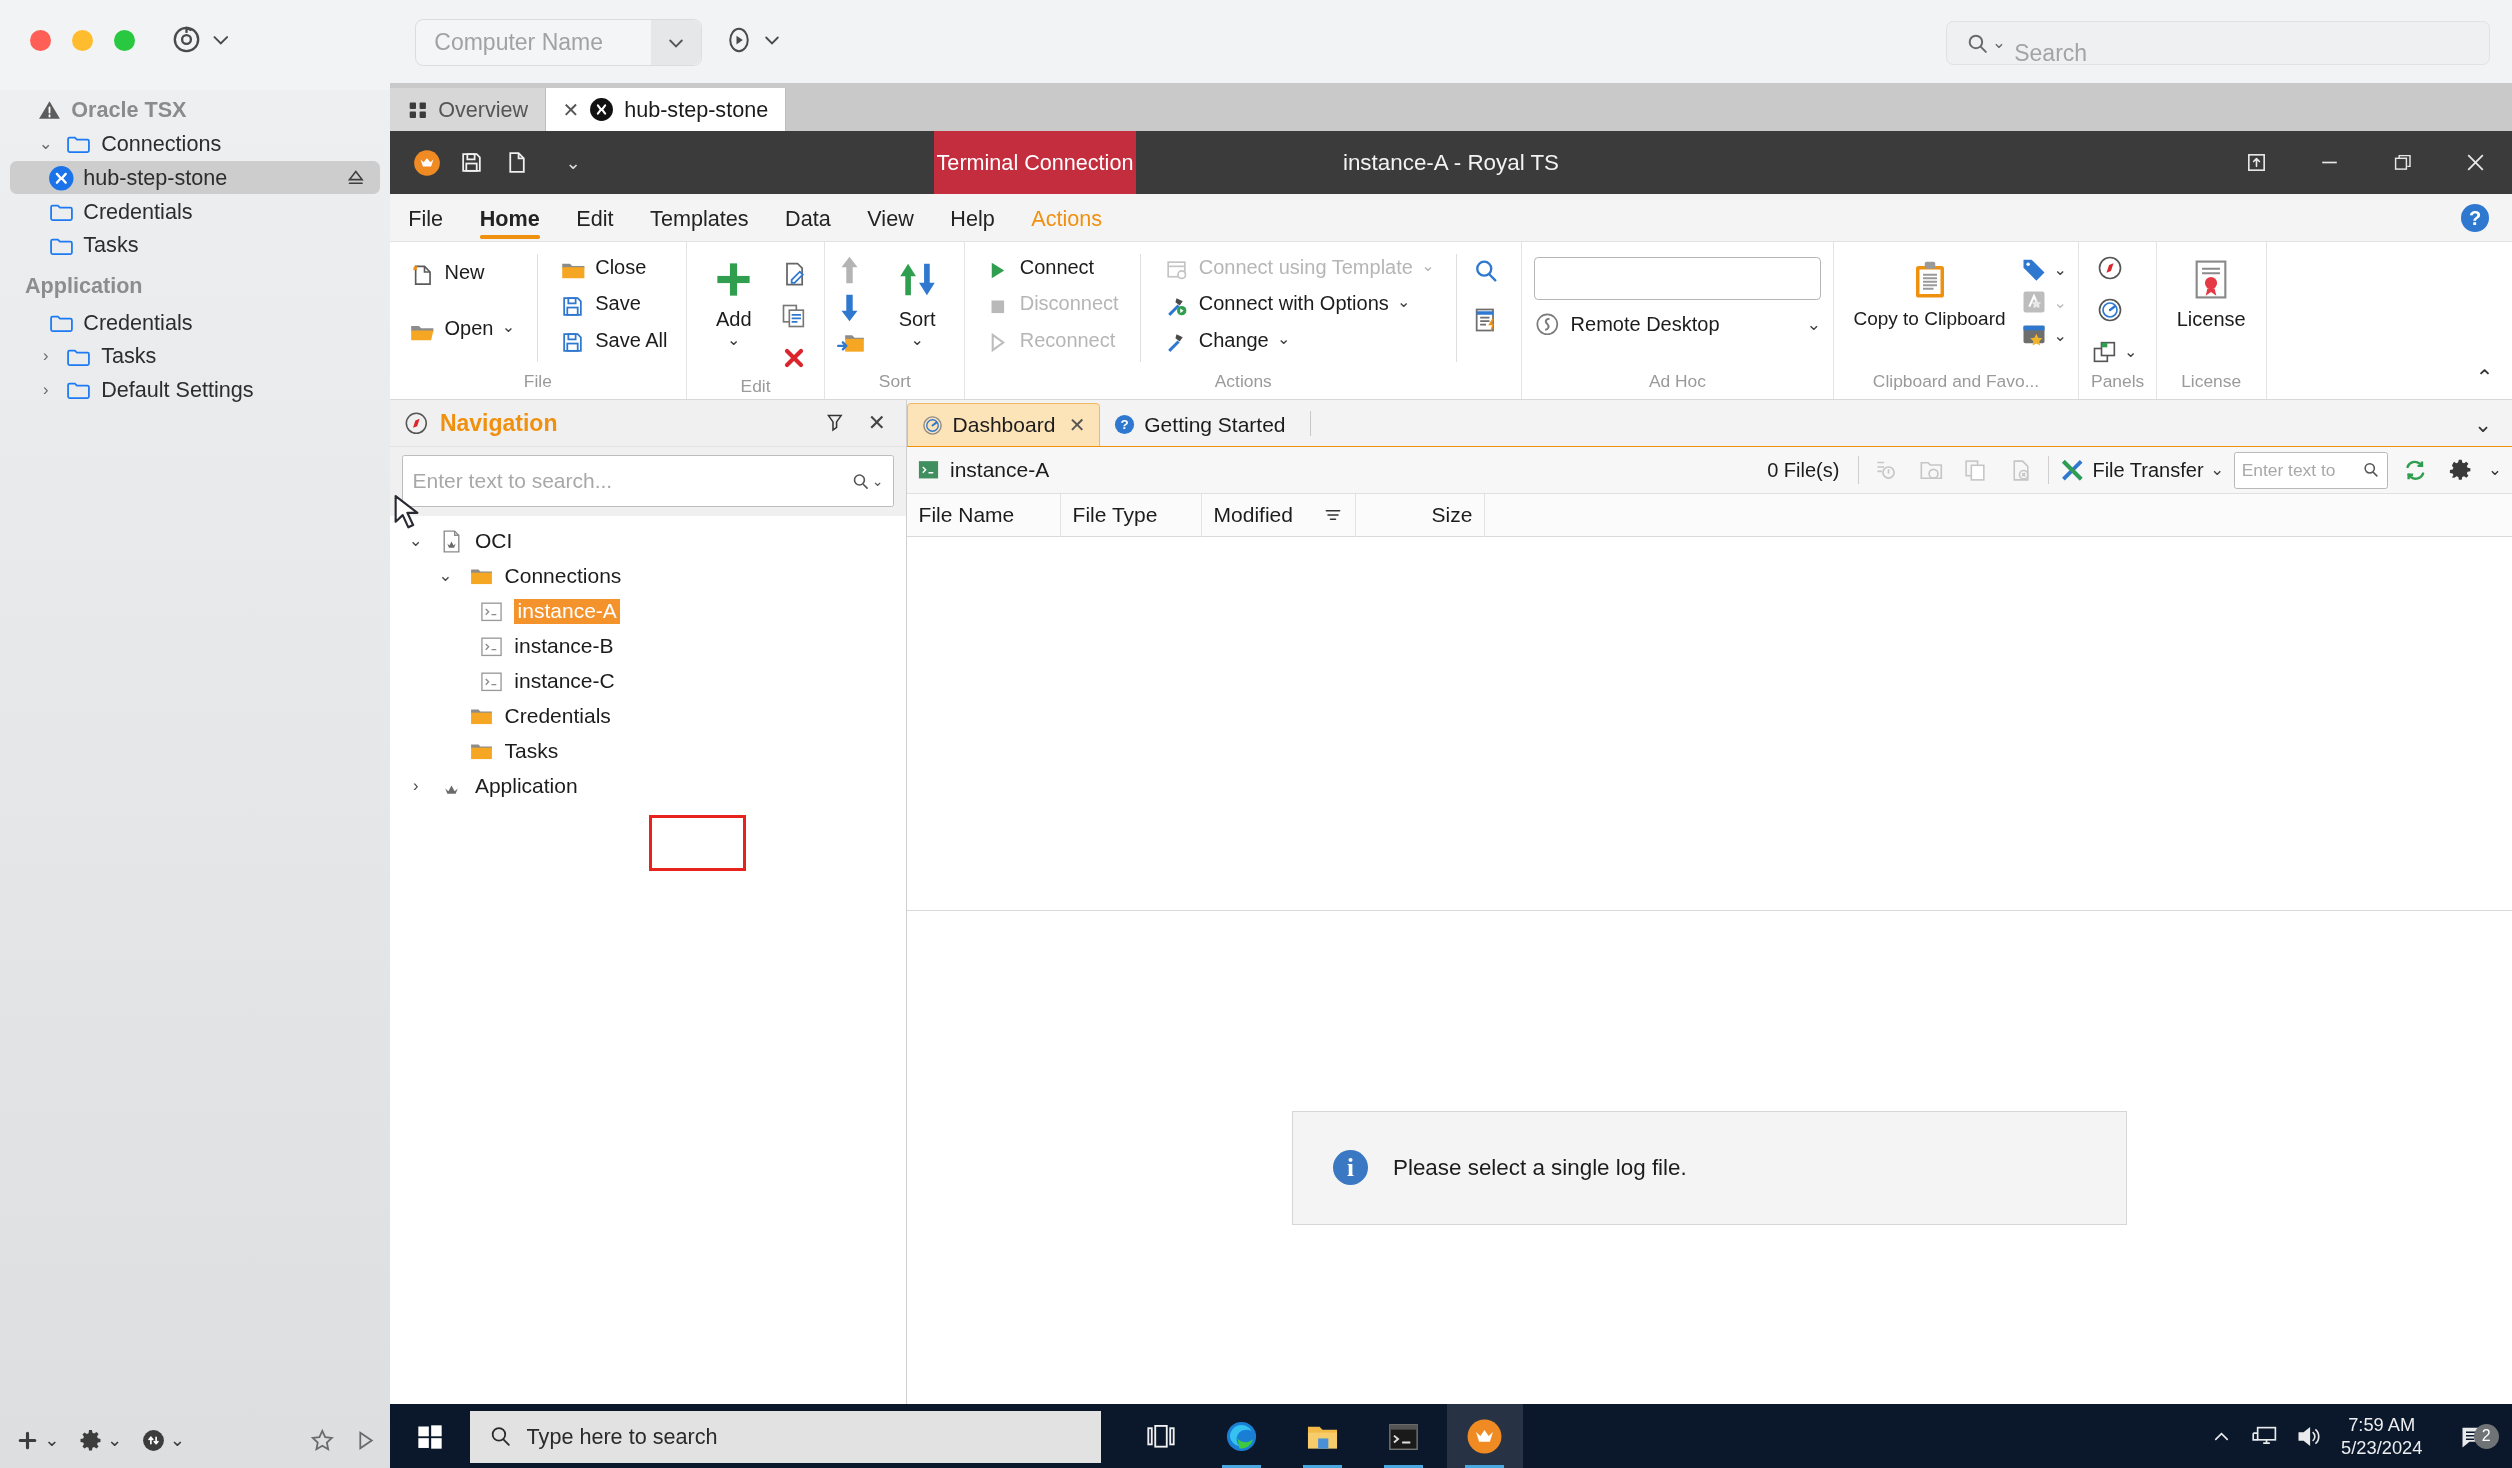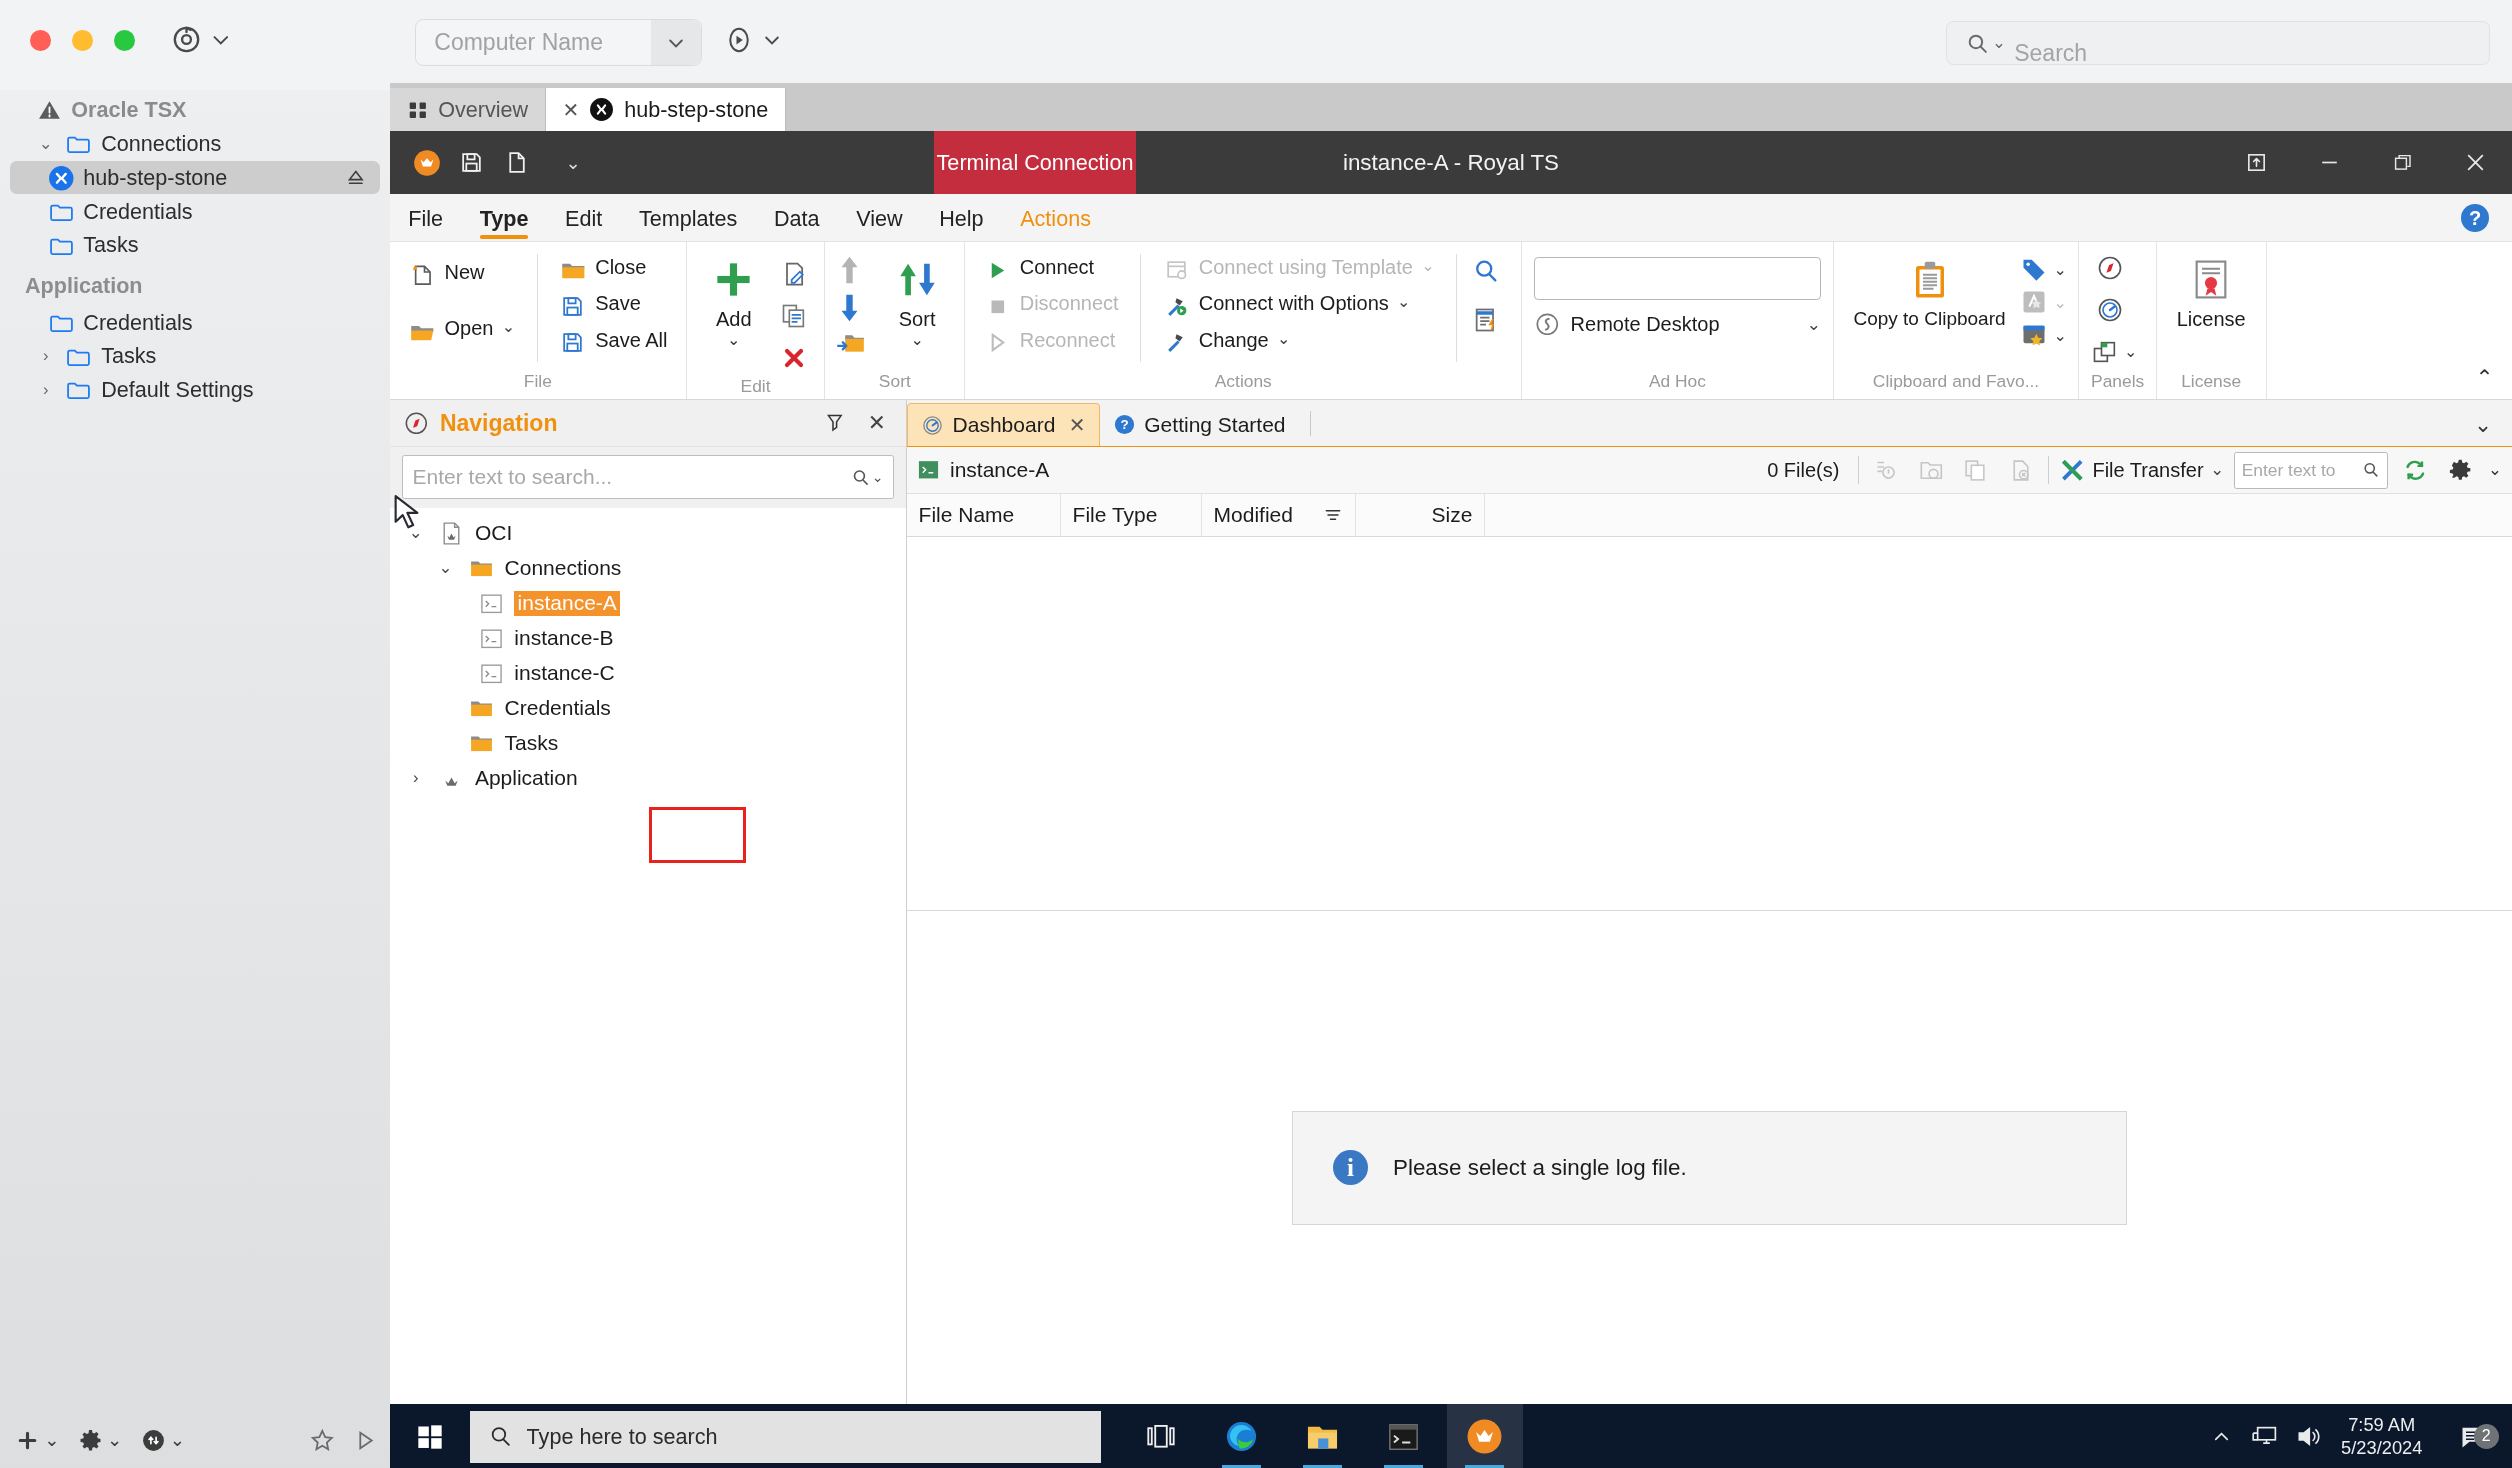--- a/index.html
+++ b/index.html
@@ -181,21 +181,21 @@
   .navpanel { width: 517px; border-right: 0.8px solid #cfcfcf; display: flex; flex-direction: column; background: #fff; }
   .nav-header {
     height: 47px; background: #f0f0f0; display: flex; align-items: center;
     padding: 0 13.3px; gap: 10px; border-bottom: 0.8px solid #e2e2e2;
   }
   .nav-header .nh-title { color: #f0900f; font-size: 23px; font-weight: bold; }
   .nav-header .nh-sp { flex: 1; }
   .nav-header .nh-btn { width: 32px; display: flex; align-items:center; justify-content:center; color: #444; font-size: 21.6px; }
   .nav-search-wrap { padding: 8.3px 11.6px; background: #f0f0f0; }
   .nav-search {
-    height: 44px; border: 0.8px solid #bdbdbd; background: #fff; border-radius: 2.5px;
+    height: 52px; border: 0.8px solid #bdbdbd; background: #fff; border-radius: 2.5px;
     display: flex; align-items: center; padding: 17px 10px;
   }
   .nav-search .ns-text { flex: 1; color: #a8a8a8; font-size: 21px; }
   .nav-tree { flex: 1; padding-top: 8.3px; font-size: 21px; color: #1c1c1c; overflow: hidden; position: relative; }
   .tree-row { display: flex; align-items: center; height: 35px; gap: 8.3px; }
   .tree-row .tchev { width: 25px; text-align: center; color: #4a4a4a; font-size: 16.6px; flex: 0 0 25px; }
   .tree-row .tico { width: 30px; flex: 0 0 30px; display: flex; align-items: center; justify-content: center; }
   .tree-row .tlbl { white-space: nowrap; }
   .tree-row .tlbl.sel { background: #f4922c; color: #fff; padding: 0.8px 3.3px; }
 
@@ -550,21 +550,21 @@
           <div class="wc close">
             <svg width="25" height="25" viewBox="0 0 24 24" stroke="#e8e8e8" stroke-width="1.7">
                   <path d="M5 5l14 14M19 5L5 19"></path>
                 </svg>
           </div>
         </div>
       </div>
 
       <div class="ribbon-tabs">
         <div class="rtab">File</div>
-        <div class="rtab active">Type</div>
+        <div class="rtab active">Home</div>
         <div class="rtab">Edit</div>
         <div class="rtab">Templates</div>
         <div class="rtab">Data</div>
         <div class="rtab">View</div>
         <div class="rtab">Help</div>
         <div class="rtab ctx">Actions</div>
         <div class="ribbon-help">?</div>
       </div>
 
       <div class="ribbon">

